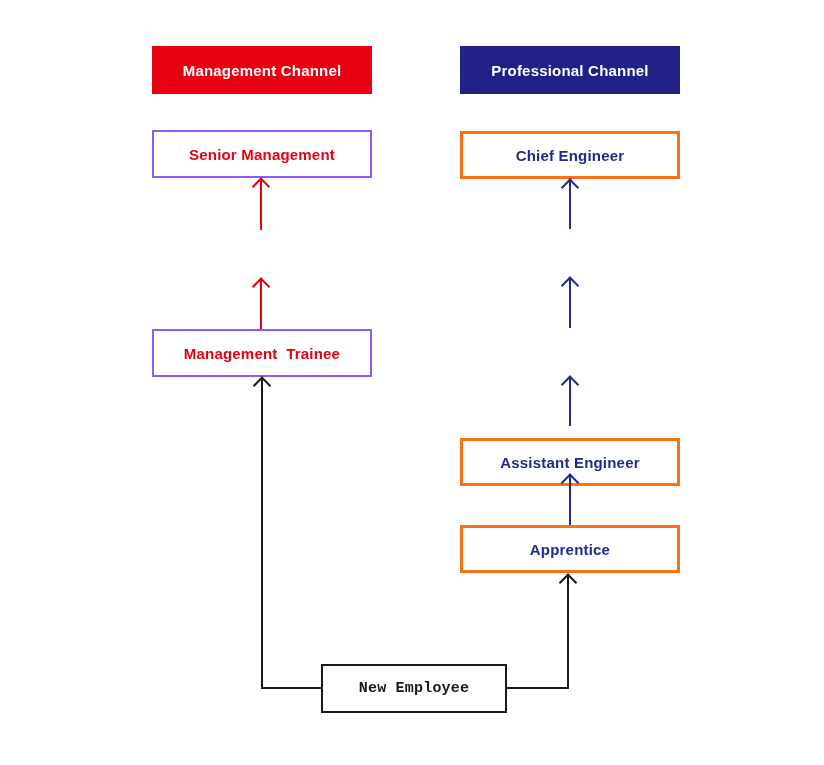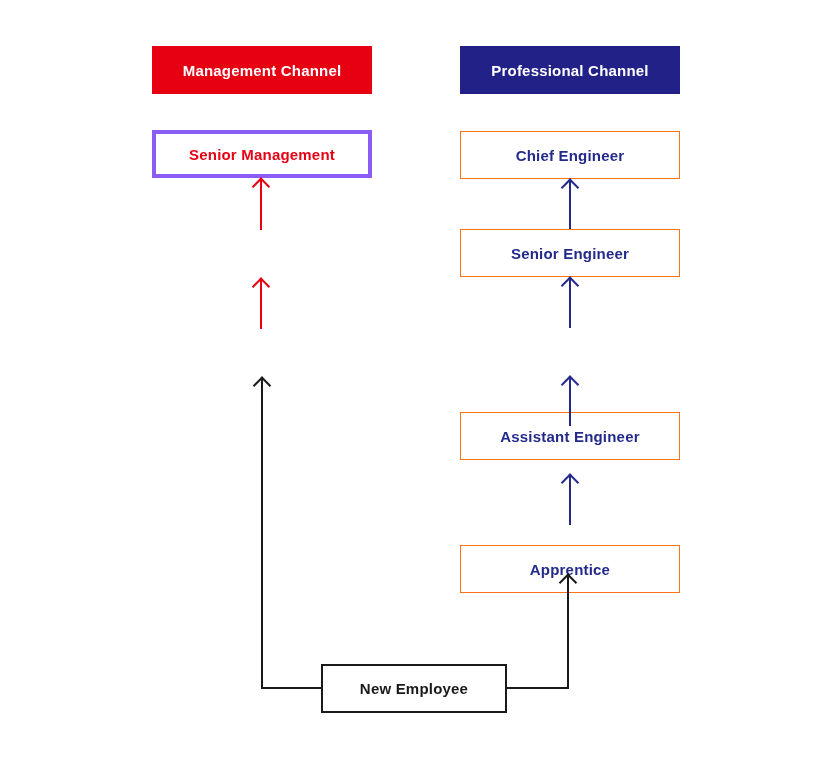--- a/index.html
+++ b/index.html
@@ -19,32 +19,32 @@
     display: flex;
     align-items: center;
     justify-content: center;
     font-size: 15px;
     font-weight: 600;
     letter-spacing: 0.2px;
     white-space: pre;
   }
   .header-red  { background: #e60012; color: #ffffff; }
   .header-blue { background: #212188; color: #ffffff; }
-  .outline-red  { background: #ffffff; border: 4px solid #8b5cf6; color: #e60012; }
-  .outline-blue { background: #ffffff; border: 1px solid #f97316; color: #232a8c; }
+  .outline-red  { background: #ffffff; border: 2px solid #8b5cf6; color: #e60012; }
+  .outline-blue { background: #ffffff; border: 3px solid #f97316; color: #232a8c; }
   .entry-box {
     position: absolute;
     left: 321px; top: 664px;
     width: 186px; height: 49px;
     box-sizing: border-box;
     background: #ffffff;
     border: 2px solid #1a1a1a;
     color: #1a1a1a;
     display: flex; align-items: center; justify-content: center;
-    font-size: 15px; font-weight: 600; letter-spacing: 0.2px;
+    font-size: 15px; font-weight: 600; letter-spacing: 0.2px; font-family: Liberation Mono, monospace;
   }
   
   .col-left  { left: 138px; margin-left: 14px; }
   .col-right { left: 460px; text-align: right; }
 
   
   .arrow { position: absolute; width: 24px; }
   .arrow .line {
     position: absolute; left: 50%; transform: translateX(-50%);
     top: 0; bottom: 0; width: 2px;
@@ -70,40 +70,40 @@
 </head>
 <body>
 
 <div class="canvas">
 
   <div class="box header-red col-left" style="top:46px">Management Channel</div>
 
   <div class="box outline-red col-left" style="top:130px">Senior Management</div>
 
 
+  <div class="box outline-red col-left" style="top:329px">Management  Trainee</div>
 
   <div class="arrow red" style="left:249px; top:179px; height:51px">
     <span class="line"></span>
     <span class="head"></span>
   </div>
   <div class="arrow red" style="left:249px; top:279px; height:50px">
     <span class="line"></span>
     <span class="head"></span>
   </div>
 
   <div class="box header-blue col-right" style="top:46px">Professional Channel</div>
 
   <div class="box outline-blue col-right" style="top:131px">Chief Engineer</div>
 
-  <div class="box outline-blue col-right" style="top:229px">Senior Engineer</div>
 
 
-  <div class="box outline-blue col-right" style="top:412px">Assistant Engineer</div>
+  <div class="box outline-blue col-right" style="top:438px">Assistant Engineer</div>
 
-  <div class="box outline-blue col-right" style="top:545px">Apprentice</div>
+  <div class="box outline-blue col-right" style="top:525px">Apprentice</div>
 
   <div class="arrow blue" style="left:558px; top:180px; height:49px">
     <span class="line"></span>
     <span class="head"></span>
   </div>
   <div class="arrow blue" style="left:558px; top:278px; height:50px">
     <span class="line"></span>
     <span class="head"></span>
   </div>
   <div class="arrow blue" style="left:558px; top:377px; height:49px">

